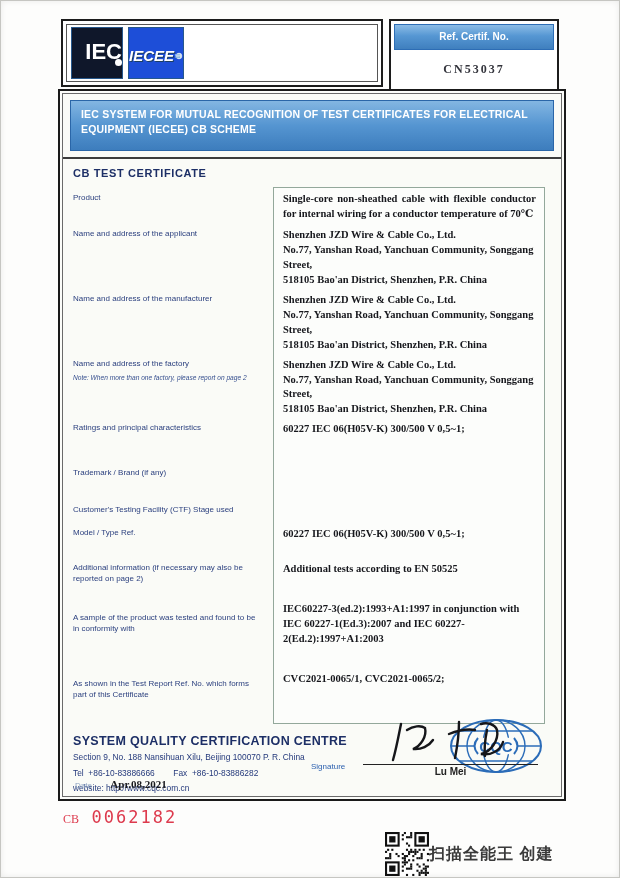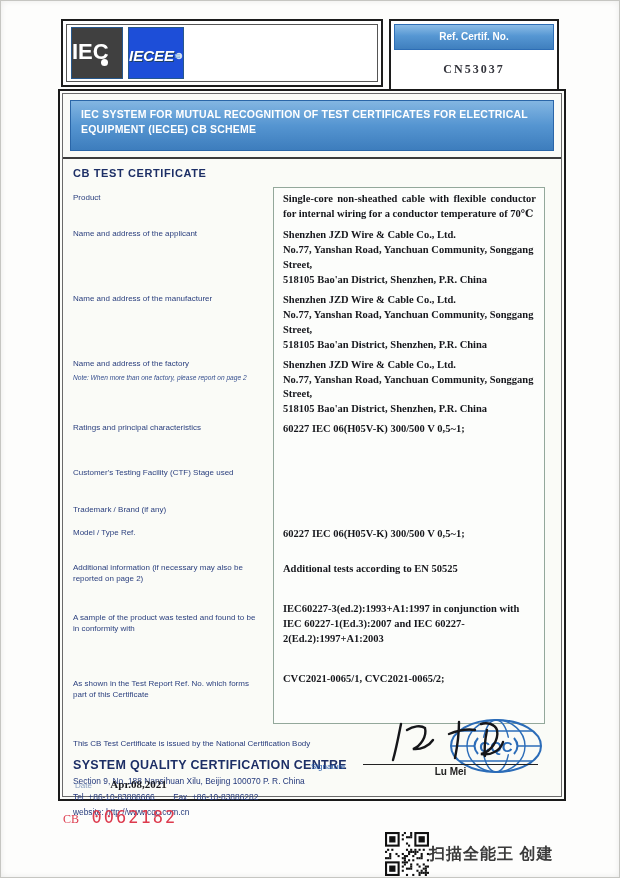--- a/index.html
+++ b/index.html
@@ -13,22 +13,22 @@
     overflow:hidden;
   }
 
   
   .logo-box {
     position:absolute; left:60px; top:18px; width:322px; height:68px;
     background:#fff; border:2px solid #1c1c1c; padding:3px;
   }
   .logo-box-inner { width:100%; height:100%; border:1px solid #555; display:flex; align-items:center; gap:5px; padding:2px 4px; }
   .iec-tile {
-    width:52px; height:52px; background:#404040; border:1px solid #27588c;
-    display:flex; flex-direction:column; align-items:flex-start; justify-content:center; gap:3px;
+    width:52px; height:52px; background:#0f172a; border:1px solid #27588c;
+    display:flex; flex-direction:column; align-items:flex-end; justify-content:center; gap:3px;
   }
   .iec-word { color:#fff; font-weight:bold; font-size:22px; line-height:20px; letter-spacing:0; }
   .iec-lines { width:36px; position:relative; }
   .iec-lines .bar { height:3px; background:#fff; margin-top:2px; width:30px; }
   .iec-lines .dot { position:absolute; right:0; bottom:-1px; width:7px; height:7px; border-radius:50%; background:#fff; }
   .iecee-tile {
     width:56px; height:52px; background:#1d4ed8; border:1px solid #27588c;
     display:flex; flex-direction:row; align-items:center; justify-content:flex-start; padding-top:5px;
   }
   .iecee-word {
@@ -190,51 +190,50 @@
 No.77, Yanshan Road, Yanchuan Community, Songgang Street,
 518105 Bao'an District, Shenzhen, P.R. China</div>
         </div>
 
         <div class="row">
           <div class="cell-label">Ratings and principal characteristics</div>
           <div class="cell-value">60227 IEC 06(H05V-K) 300/500 V 0,5~1;</div>
         </div>
 
         <div class="row">
+          <div class="cell-label">Trademark / Brand (if any)</div>
+          <div class="cell-value"></div>
+        </div>
+
+        <div class="row">
           <div class="cell-label">Customer's Testing Facility (CTF) Stage used</div>
           <div class="cell-value"></div>
         </div>
 
         <div class="row">
-          <div class="cell-label">Trademark / Brand (if any)</div>
-          <div class="cell-value"></div>
-        </div>
-
-        <div class="row">
           <div class="cell-label">Model / Type Ref.</div>
           <div class="cell-value">60227 IEC 06(H05V-K) 300/500 V 0,5~1;</div>
         </div>
 
         <div class="row">
           <div class="cell-label">Additional information (if necessary may also be reported on page 2)</div>
           <div class="cell-value">Additional tests according to EN 50525</div>
         </div>
 
         <div class="row">
           <div class="cell-label">A sample of the product was tested and found to be in conformity with</div>
           <div class="cell-value">IEC60227-3(ed.2):1993+A1:1997 in conjunction with IEC 60227-1(Ed.3):2007 and IEC 60227-2(Ed.2):1997+A1:2003</div>
         </div>
 
         <div class="row">
           <div class="cell-label">As shown in the Test Report Ref. No. which forms part of this Certificate</div>
           <div class="cell-value">CVC2021-0065/1, CVC2021-0065/2;</div>
         </div>
       </div>
 
-      <div class="issued-line">This CB Test Certificate is issued by the National Certification Body</div>
       <div class="issuer-name">SYSTEM QUALITY CERTIFICATION CENTRE</div>
       <div class="issuer-addr">Section 9, No. 188 Nansihuan Xilu, Beijing 100070 P. R. China</div>
       <div class="issuer-addr">Tel  +86-10-83886666        Fax  +86-10-83886282</div>
       <div class="issuer-addr">website: http://www.cqc.com.cn</div>
 
       <svg class="cqc-logo" viewBox="0 0 98 60">
         <ellipse cx="49" cy="30" rx="45" ry="26" fill="none" stroke="#2b6cb8" stroke-width="2"></ellipse>
         <ellipse cx="49" cy="30" rx="29" ry="26" fill="none" stroke="#2b6cb8" stroke-width="1.4"></ellipse>
         <ellipse cx="49" cy="30" rx="13" ry="26" fill="none" stroke="#2b6cb8" stroke-width="1.4"></ellipse>
         <line x1="12" y1="15" x2="86" y2="15" stroke="#2b6cb8" stroke-width="1.4"></line>

